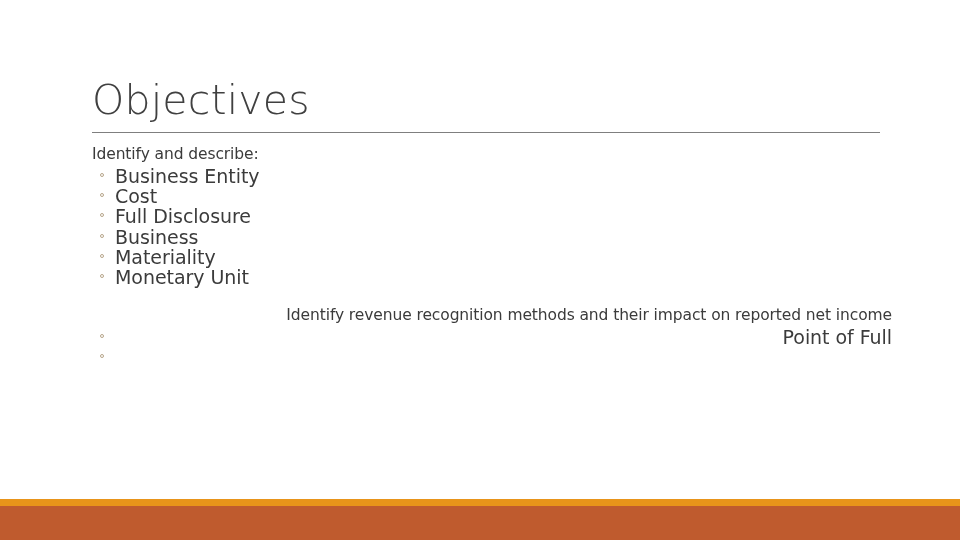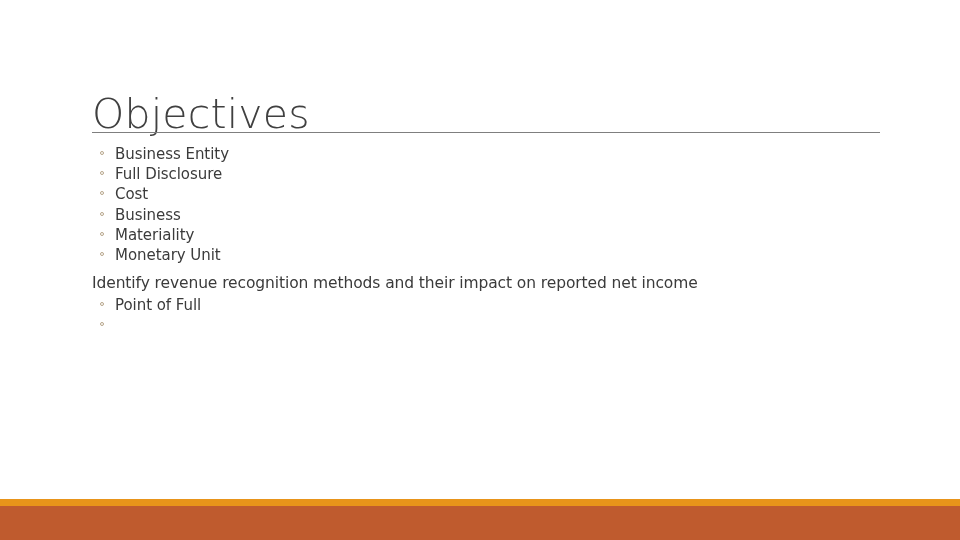--- a/index.html
+++ b/index.html
@@ -22,21 +22,20 @@
     background: #ffffff;
     box-sizing: border-box;
   }
 
   
   .title-block {
     position: absolute;
     left: 92px;
     top: 76px;
     width: 788px;
-    margin-top: 14px;
   }
   .slide-title {
     margin: 0;
     font-family: "DejaVu Sans", sans-serif;
     font-weight: 300;
     font-size: 41px;
     line-height: 49px;
     letter-spacing: 0.2px;
     color: #404040;
     white-space: nowrap;
@@ -55,21 +54,22 @@
     position: absolute;
     left: 92px;
     top: 144px;
     width: 800px;
   }
 
   .group {
     margin: 0;
   }
   .group + .group {
-    margin-top: 8px;
+    margin-top: 18px;
+    text-align: right;
   }
 
   .group-heading {
     margin: 0 0 1px 0;
     font-family: "DejaVu Sans", sans-serif;
     font-weight: 400;
     font-size: 15.5px;
     line-height: 21px;
     color: #3b3b3b;
     letter-spacing: -0.1px;
@@ -80,21 +80,21 @@
     list-style: none;
     margin: 0;
     padding: 0;
   }
   .sub-item {
     position: relative;
     margin: 0;
     padding-left: 23px;
     font-family: "DejaVu Sans", sans-serif;
     font-weight: 400;
-    font-size: 15px;
+    font-size: 19px;
     line-height: 20.2px;
     color: #3b3b3b;
     letter-spacing: -0.05px;
     white-space: nowrap;
   }
   .sub-bullet {
     position: absolute;
     left: 8px;
     top: 7px;
     width: 4px;
@@ -128,32 +128,33 @@
 <div class="slide">
 
   <div class="title-block">
     <h1 class="slide-title">Objectives</h1>
   </div>
   <div class="title-rule"></div>
 
   <div class="body-block">
 
     <div class="group">
+      <p class="group-heading">Identify and describe:</p>
       <ul class="sub-list">
         <li class="sub-item">
           <span class="sub-bullet"></span>
           <span>Business Entity</span>
         </li>
         <li class="sub-item">
           <span class="sub-bullet"></span>
-          <span>Full Disclosure</span>
+          <span>Cost</span>
         </li>
         <li class="sub-item">
           <span class="sub-bullet"></span>
-          <span>Cost</span>
+          <span>Full Disclosure</span>
         </li>
         <li class="sub-item">
           <span class="sub-bullet"></span>
           <span>Business</span>
         </li>
         <li class="sub-item">
           <span class="sub-bullet"></span>
           <span>Materiality</span>
         </li>
         <li class="sub-item">

